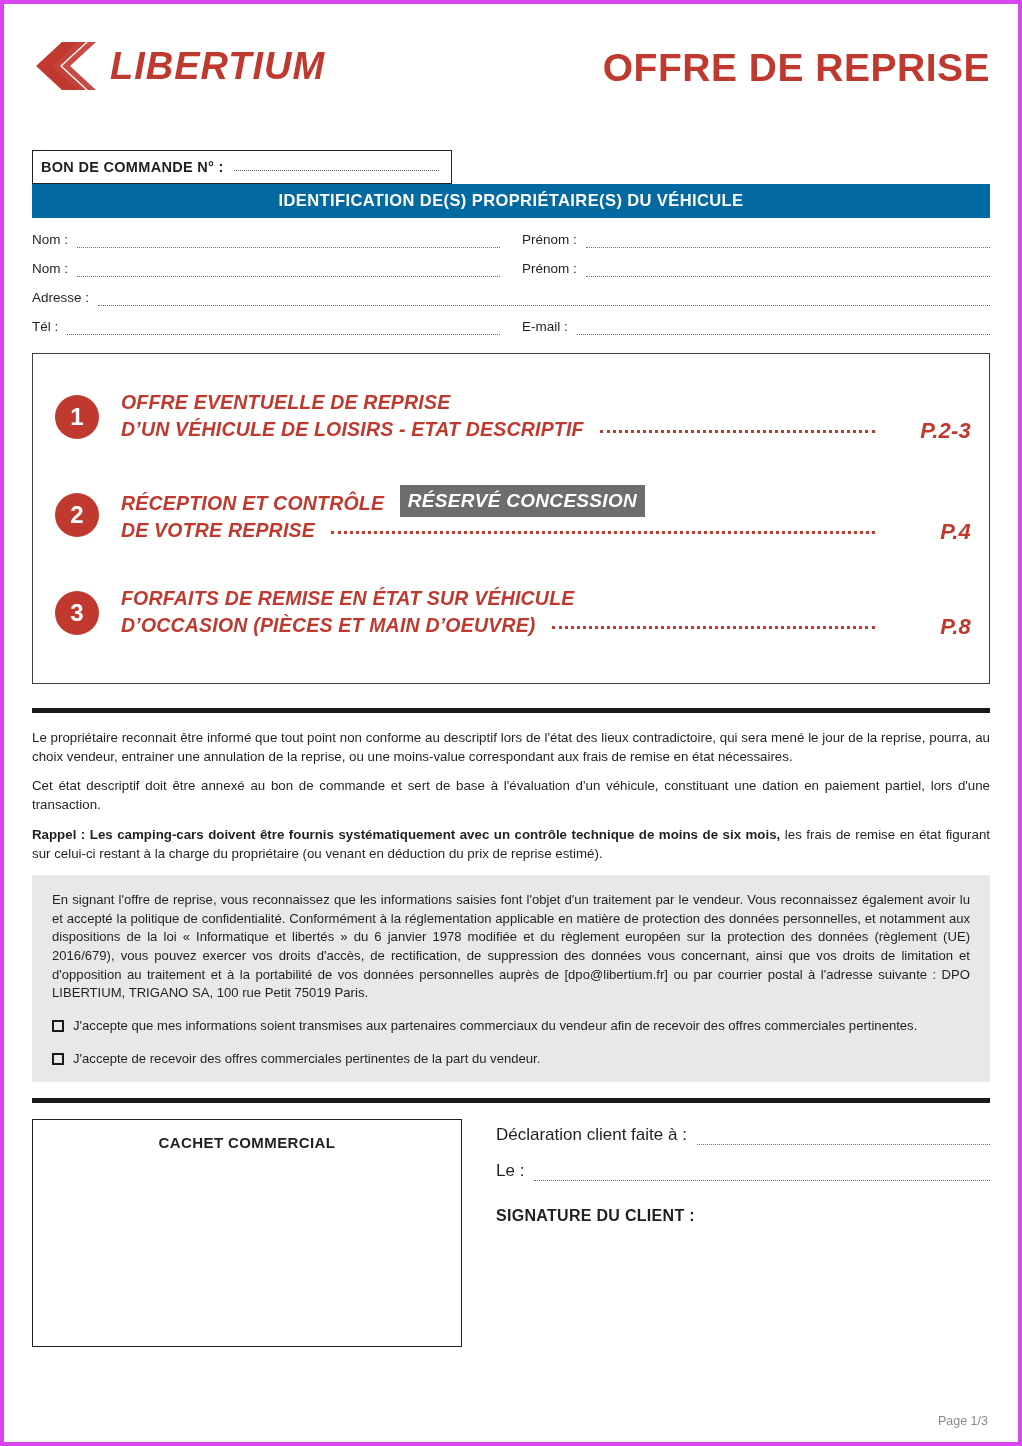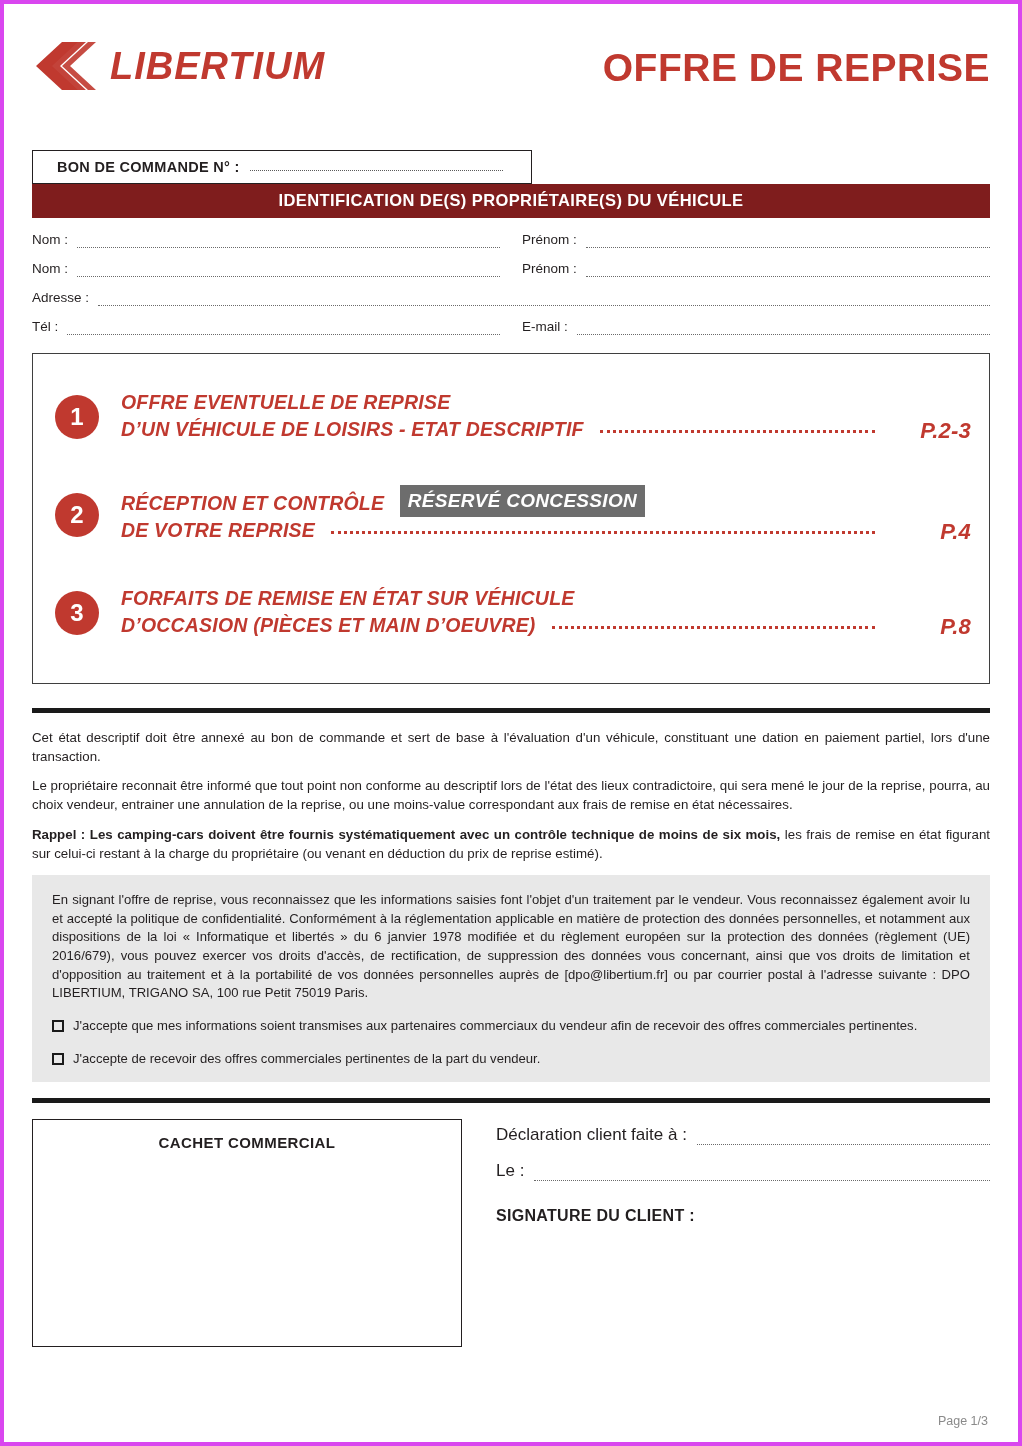--- a/index.html
+++ b/index.html
@@ -56,43 +56,43 @@
     font-weight: bold;
     color: #c0392f;
     letter-spacing: .5px;
     line-height: 1;
     margin-top: 8px;
   }
 
   
   .bdc {
     margin-top: 32px;
-    width: 500px;
+    width: 420px;
     border: 1.5px solid #231f20;
     height: 34px;
     display: flex;
     align-items: center;
-    padding: 0 24px;
+    padding: 0 8px;
   }
   .bdc-label {
     font-size: 14.5px;
     font-weight: bold;
     letter-spacing: .3px;
     white-space: nowrap;
   }
   .dots-fill {
     flex: 1;
     border-bottom: 1.4px dotted #5a5a5a;
     margin: 0 4px 4px 10px;
     height: 12px;
   }
 
   
   .band {
-    background: #7f1d1d;
+    background: #0369a1;
     color: #ffffff;
     text-align: center;
     font-size: 16.5px;
     font-weight: bold;
     letter-spacing: .4px;
     padding: 7px 0 8px 0;
     margin-top: 0px;
   }
 
   
@@ -393,22 +393,22 @@
             <span>D’OCCASION (PIÈCES ET MAIN D’OEUVRE)</span>
             <span class="leaders"></span>
             <span class="pageref">P.8</span>
           </span>
         </div>
       </div>
     </div>
 
     <div class="rule"></div>
 
+    <p class="p">Le propriétaire reconnait être informé que tout point non conforme au descriptif lors de l'état des lieux contradictoire, qui sera mené le jour de la reprise, pourra, au choix vendeur, entrainer une annulation de la reprise, ou une moins-value correspondant aux frais de remise en état nécessaires.</p>
     <p class="p">Cet état descriptif doit être annexé au bon de commande et sert de base à l'évaluation d'un véhicule, constituant une dation en paiement partiel, lors d'une transaction.</p>
-    <p class="p">Le propriétaire reconnait être informé que tout point non conforme au descriptif lors de l'état des lieux contradictoire, qui sera mené le jour de la reprise, pourra, au choix vendeur, entrainer une annulation de la reprise, ou une moins-value correspondant aux frais de remise en état nécessaires.</p>
     <p class="p"><b>Rappel : Les camping-cars doivent être fournis systématiquement avec un contrôle technique de moins de six mois,</b><span> les frais de remise en état figurant sur celui-ci restant à la charge du propriétaire (ou venant en déduction du prix de reprise estimé).</span></p>
 
     <div class="grey">
       <p class="p">En signant l'offre de reprise, vous reconnaissez que les informations saisies font l'objet d'un traitement par le vendeur. Vous reconnaissez également avoir lu et accepté la politique de confidentialité. Conformément à la réglementation applicable en matière de protection des données personnelles, et notamment aux dispositions de la loi « Informatique et libertés » du 6 janvier 1978 modifiée et du règlement européen sur la protection des données (règlement (UE) 2016/679), vous pouvez exercer vos droits d'accès, de rectification, de suppression des données vous concernant, ainsi que vos droits de limitation et d'opposition au traitement et à la  portabilité de vos données personnelles auprès de [dpo@libertium.fr]  ou par courrier postal à l'adresse suivante :  DPO LIBERTIUM, TRIGANO SA, 100 rue Petit 75019 Paris.</p>
 
       <div class="check-row">
         <span class="cb"></span>
         <span>J'accepte que mes informations soient transmises aux partenaires commerciaux du vendeur afin de recevoir des offres commerciales pertinentes.</span>
       </div>
 

